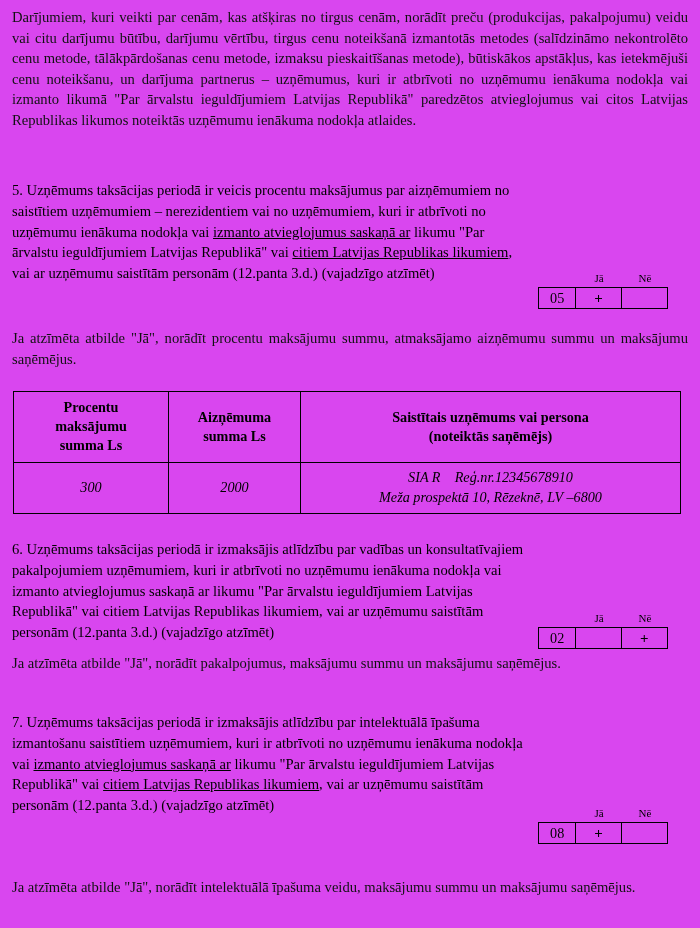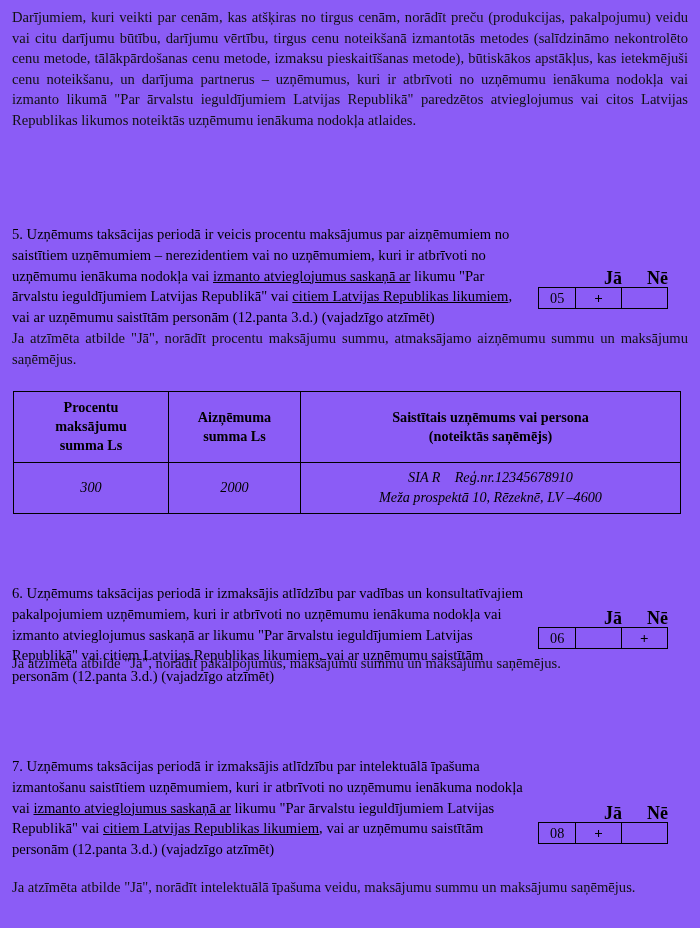--- a/index.html
+++ b/index.html
@@ -9,21 +9,21 @@
     background: #ffffff;
   }
   body {
     font-family: "Liberation Serif", "DejaVu Serif", serif;
     color: #000000;
   }
   .page {
     position: relative;
     width: 700px;
     height: 928px;
-    background: #8b5cf6;
+    background: #d946ef;
     overflow: hidden;
     box-sizing: border-box;
   }
 
   
   .para {
     position: absolute;
     font-size: 14.6px;
     line-height: 20.6px;
     color: #111;
@@ -39,21 +39,20 @@
     width: 676px;
   }
 
   
   .question {
     position: absolute;
     left: 12px;
     width: 520px;
     font-size: 14.6px;
     line-height: 20.8px;
-    margin-top: 44px;
   }
   #question-5 { top: 180px; }
   #question-6 { top: 539px; }
   #question-7 { top: 712px; }
 
   
   #note-5 { left: 12px; top: 328px; width: 676px; }
   #note-6 { left: 12px; top: 653px; width: 676px; }
   #note-7 { left: 12px; top: 877px; width: 676px; }
 
@@ -67,23 +66,23 @@
   #answer-7 { left: 538px; top: 803px; }
 
   .answer-head {
     display: flex;
     height: 18px;
     align-items: flex-end;
   }
   .answer-head .hcode { width: 38px; }
   .answer-head .hlabel {
     width: 46px;
-    text-align: right;
-    font-size: 18px;
-    font-weight: bold;
+    text-align: center;
+    font-size: 11px;
+    font-weight: normal;
     line-height: 16px;
   }
   .answer-grid {
     display: flex;
     border: 1.4px solid #000;
     height: 22px;
     box-sizing: border-box;
     margin-top: 1px;
   }
   .answer-grid .cell {
@@ -195,36 +194,36 @@
             <span class="cellline">(noteiktās saņēmējs)</span>
           </th>
       </tr>
     </thead>
     <tbody>
       <tr>
         <td>300</td>
         <td>2000</td>
         <td>
             <span class="cellline">SIA R    Reģ.nr.12345678910</span>
-            <span class="cellline">Meža prospektā 10, Rēzeknē, LV –4600</span>
+            <span class="cellline">Meža prospektā 10, Rēzeknē, LV –6800</span>
           </td>
       </tr>
     </tbody>
   </table>
 
   <div class="question" id="question-6"><span>6. Uzņēmums taksācijas periodā ir izmaksājis atlīdzību par vadības un konsultatīvajiem pakalpojumiem uzņēmumiem, kuri ir atbrīvoti no uzņēmumu ienākuma nodokļa vai izmanto atvieglojumus saskaņā ar likumu "Par ārvalstu ieguldījumiem Latvijas Republikā" vai citiem Latvijas Republikas likumiem, vai ar uzņēmumu saistītām personām (12.panta 3.d.) (vajadzīgo atzīmēt)</span></div>
 
   <div class="answer-box" id="answer-6">
     <div class="answer-head">
       <span class="hcode"></span>
       <span class="hlabel">Jā</span>
       <span class="hlabel">Nē</span>
     </div>
     <div class="answer-grid">
-      <div class="cell cell-code">06</div>
+      <div class="cell cell-code">02</div>
       <div class="cell cell-mark sep">
         <span class="mark"></span>
       </div>
       <div class="cell cell-mark">
         <span class="mark">+</span>
       </div>
     </div>
   </div>
 
   <div class="para justify" id="note-6">Ja atzīmēta atbilde "Jā", norādīt pakalpojumus, maksājumu summu un maksājumu saņēmējus.</div>

